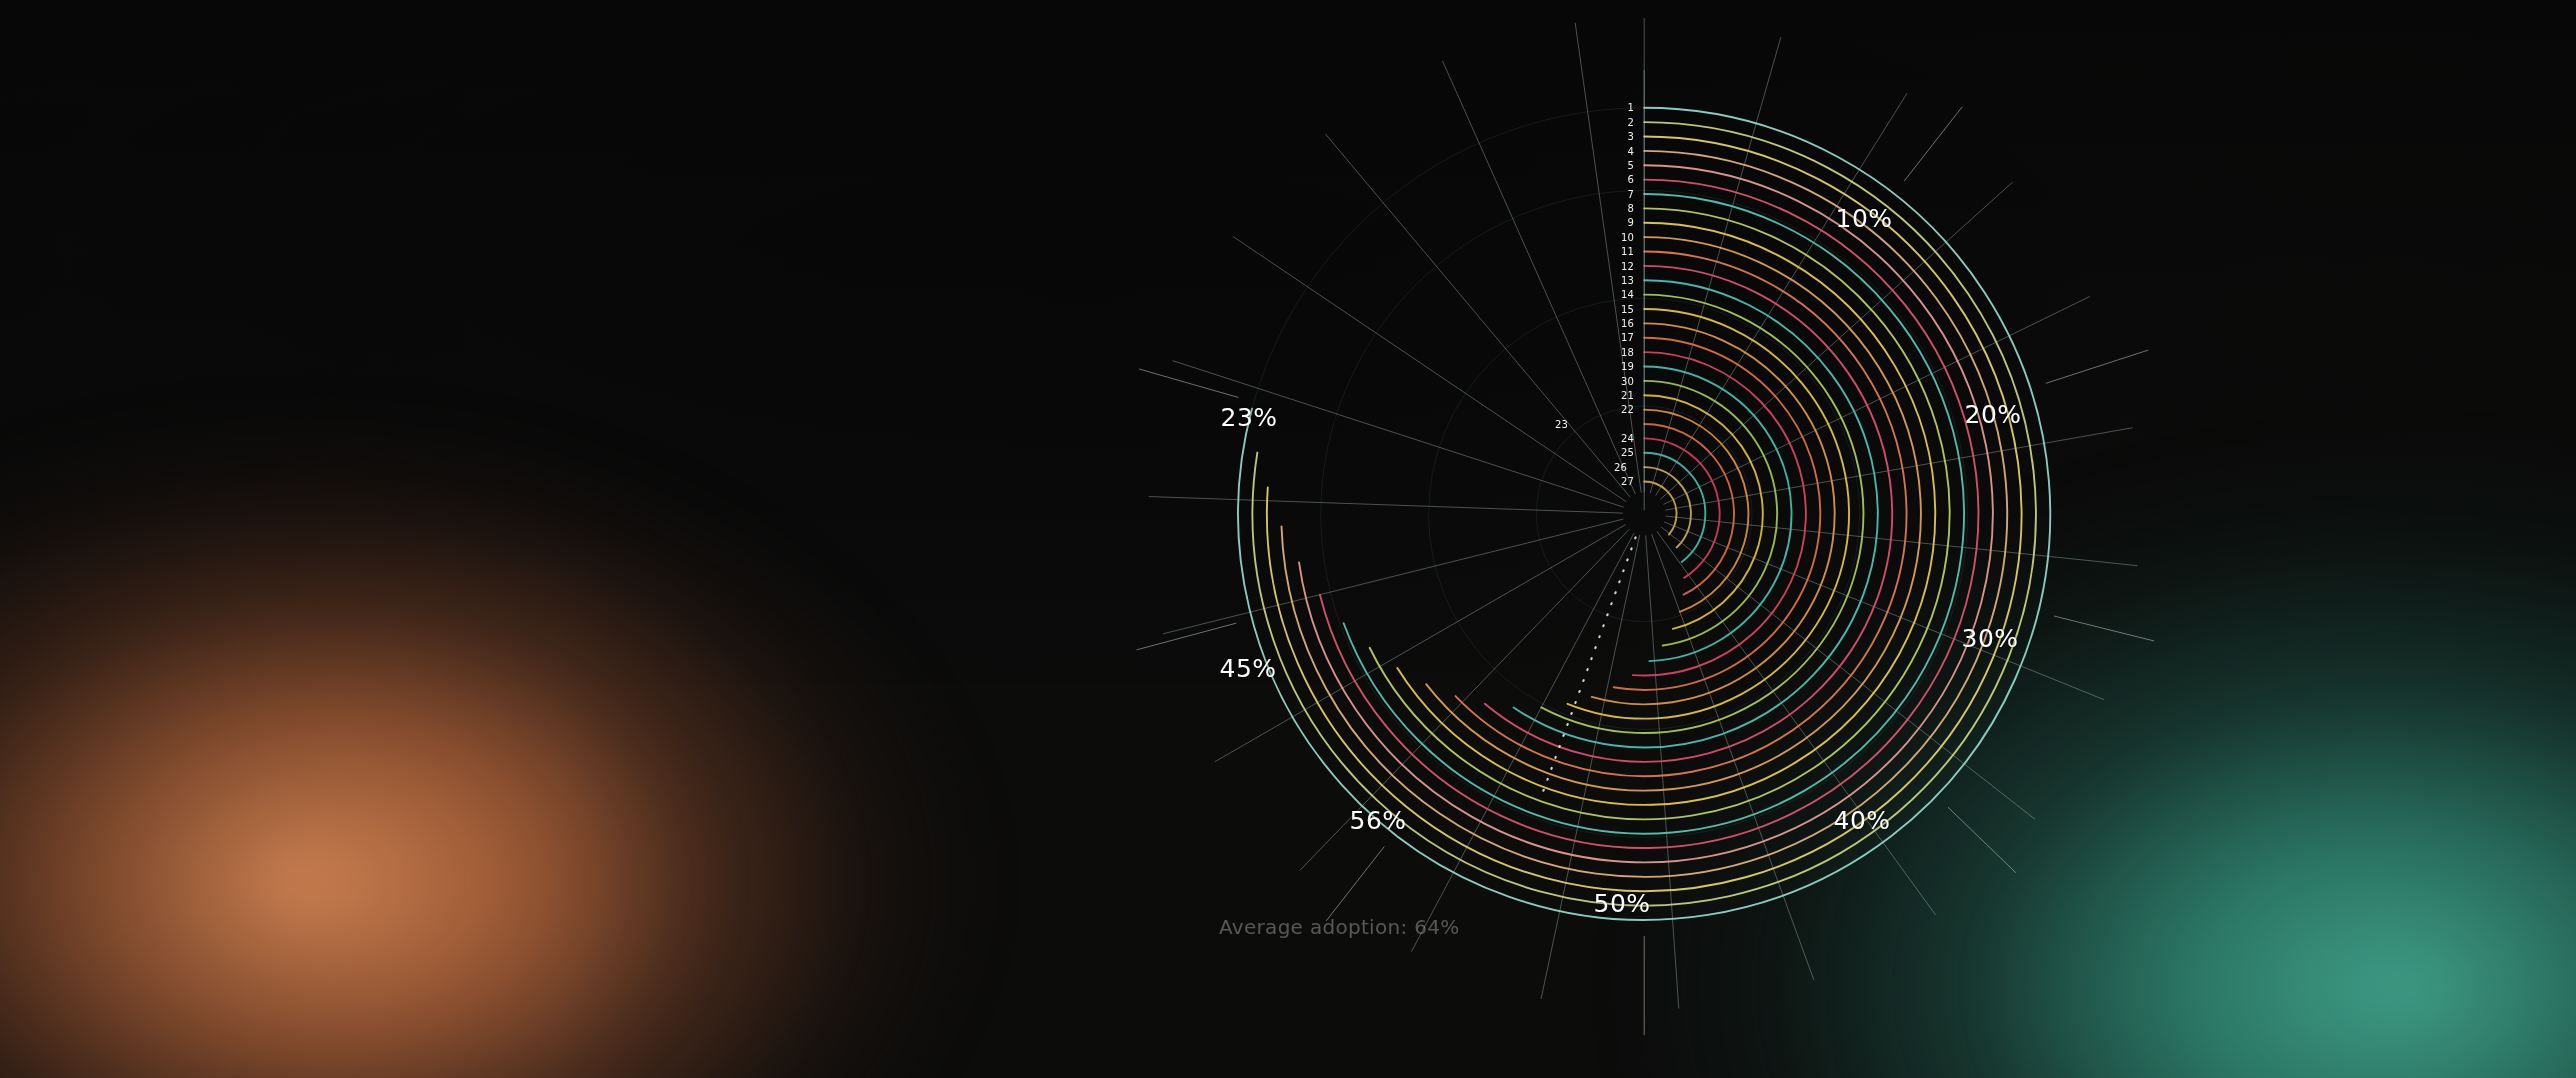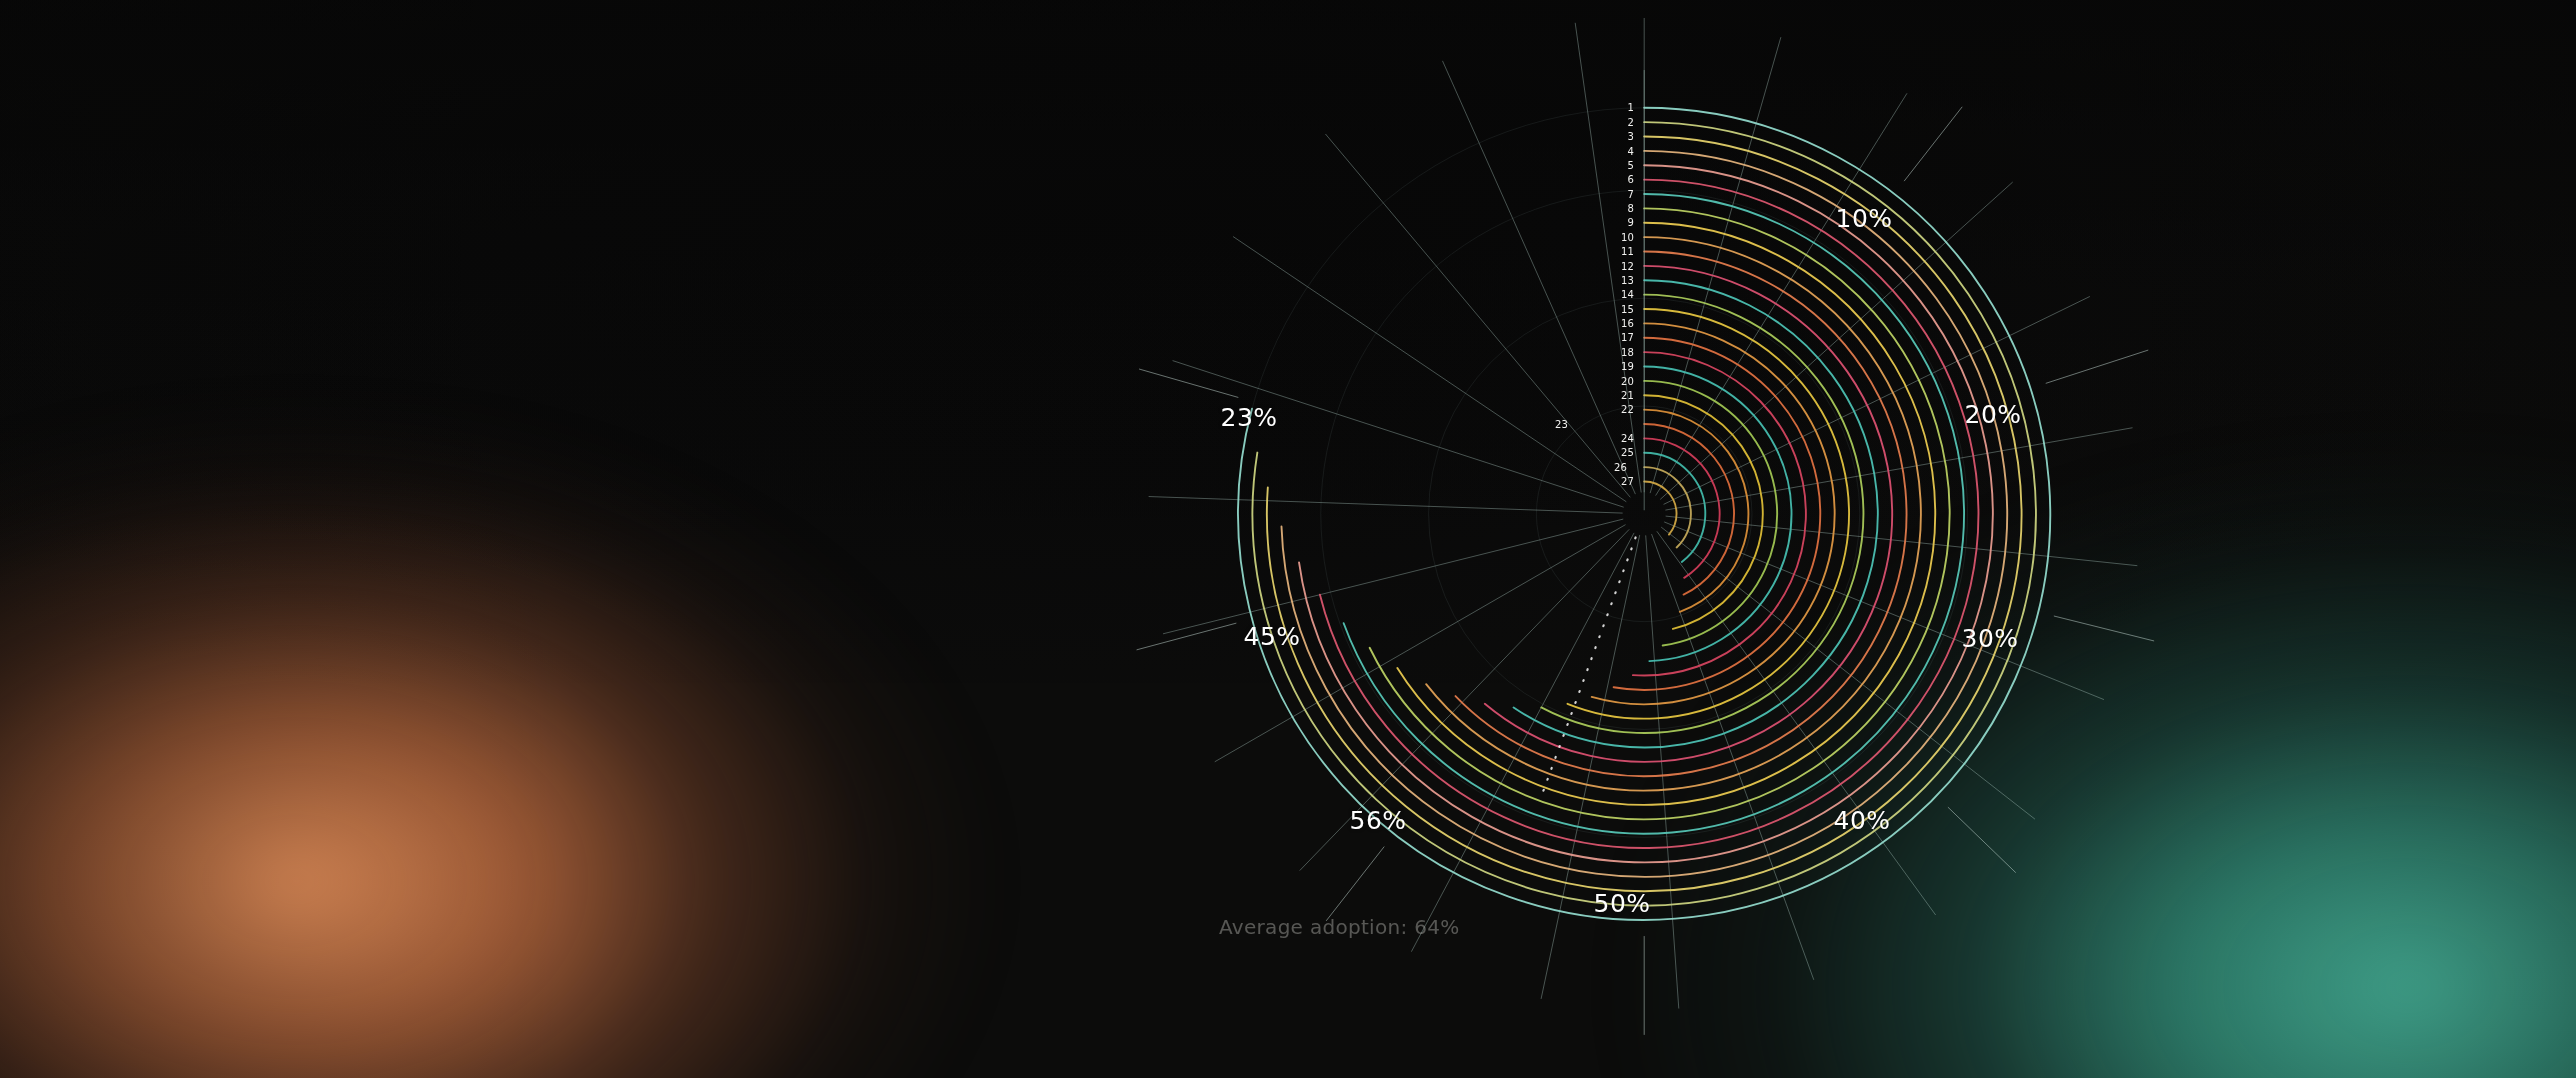--- a/index.html
+++ b/index.html
@@ -160,21 +160,21 @@
       </g>
   </svg>
 
   <div id="pct-labels">
       <div class="pct-label" style="left: 1864px; top: 218px; transform: translate(-50%, -50%); color: rgb(255, 255, 255);">10%</div>
       <div class="pct-label" style="left: 1993px; top: 414px; transform: translate(-50%, -50%); color: rgb(255, 255, 255);">20%</div>
       <div class="pct-label" style="left: 1990px; top: 638px; transform: translate(-50%, -50%); color: rgb(255, 255, 255);">30%</div>
       <div class="pct-label" style="left: 1862px; top: 820px; transform: translate(-50%, -50%); color: rgb(255, 255, 255);">40%</div>
       <div class="pct-label" style="left: 1622px; top: 903px; transform: translate(-50%, -50%); color: rgb(255, 255, 255);">50%</div>
       <div class="pct-label" style="left: 1378px; top: 820px; transform: translate(-50%, -50%); color: rgb(255, 255, 255);">56%</div>
-      <div class="pct-label" style="left: 1248px; top: 636px; transform: translate(-50%, -50%); color: rgb(255, 255, 255); margin-left: 24px;">45%</div>
+      <div class="pct-label" style="left: 1248px; top: 668px; transform: translate(-50%, -50%); color: rgb(255, 255, 255);">45%</div>
       <div class="pct-label" style="left: 1249px; top: 417px; transform: translate(-50%, -50%); color: rgb(255, 255, 255);">23%</div>
     </div>
   <div id="ring-labels">
       <div class="ring-index" style="left: 1607px; width: 27px; top: 102px; color: rgb(242, 242, 240);">1</div>
       <div class="ring-index" style="left: 1607px; width: 27px; top: 117px; color: rgb(242, 242, 240);">2</div>
       <div class="ring-index" style="left: 1607px; width: 27px; top: 131px; color: rgb(242, 242, 240);">3</div>
       <div class="ring-index" style="left: 1607px; width: 27px; top: 146px; color: rgb(242, 242, 240);">4</div>
       <div class="ring-index" style="left: 1607px; width: 27px; top: 160px; color: rgb(242, 242, 240);">5</div>
       <div class="ring-index" style="left: 1607px; width: 27px; top: 174px; color: rgb(242, 242, 240);">6</div>
       <div class="ring-index" style="left: 1607px; width: 27px; top: 189px; color: rgb(242, 242, 240);">7</div>
@@ -183,21 +183,21 @@
       <div class="ring-index" style="left: 1607px; width: 27px; top: 232px; color: rgb(242, 242, 240);">10</div>
       <div class="ring-index" style="left: 1607px; width: 27px; top: 246px; color: rgb(242, 242, 240);">11</div>
       <div class="ring-index" style="left: 1607px; width: 27px; top: 261px; color: rgb(242, 242, 240);">12</div>
       <div class="ring-index" style="left: 1607px; width: 27px; top: 275px; color: rgb(242, 242, 240);">13</div>
       <div class="ring-index" style="left: 1607px; width: 27px; top: 289px; color: rgb(242, 242, 240);">14</div>
       <div class="ring-index" style="left: 1607px; width: 27px; top: 304px; color: rgb(242, 242, 240);">15</div>
       <div class="ring-index" style="left: 1607px; width: 27px; top: 318px; color: rgb(242, 242, 240);">16</div>
       <div class="ring-index" style="left: 1607px; width: 27px; top: 332px; color: rgb(242, 242, 240);">17</div>
       <div class="ring-index" style="left: 1607px; width: 27px; top: 347px; color: rgb(242, 242, 240);">18</div>
       <div class="ring-index" style="left: 1607px; width: 27px; top: 361px; color: rgb(242, 242, 240);">19</div>
-      <div class="ring-index" style="left: 1607px; width: 27px; top: 376px; color: rgb(242, 242, 240);">20</div>
+      <div class="ring-index" style="left: 1607px; width: 27px; top: 376px; color: rgb(242, 242, 240);">30</div>
       <div class="ring-index" style="left: 1607px; width: 27px; top: 390px; color: rgb(242, 242, 240);">21</div>
       <div class="ring-index" style="left: 1607px; width: 27px; top: 404px; color: rgb(242, 242, 240);">22</div>
       <div class="ring-index" style="left: 1541px; width: 27px; top: 419px; color: rgb(242, 242, 240);">23</div>
       <div class="ring-index" style="left: 1607px; width: 27px; top: 433px; color: rgb(242, 242, 240);">24</div>
       <div class="ring-index" style="left: 1607px; width: 27px; top: 447px; color: rgb(242, 242, 240);">25</div>
       <div class="ring-index" style="left: 1607px; width: 27px; top: 462px; color: rgb(242, 242, 240); text-align: center;">26</div>
       <div class="ring-index" style="left: 1607px; width: 27px; top: 476px; color: rgb(242, 242, 240);">27</div>
     </div>
 
   <div id="footer-note">Average adoption: 64%</div>

